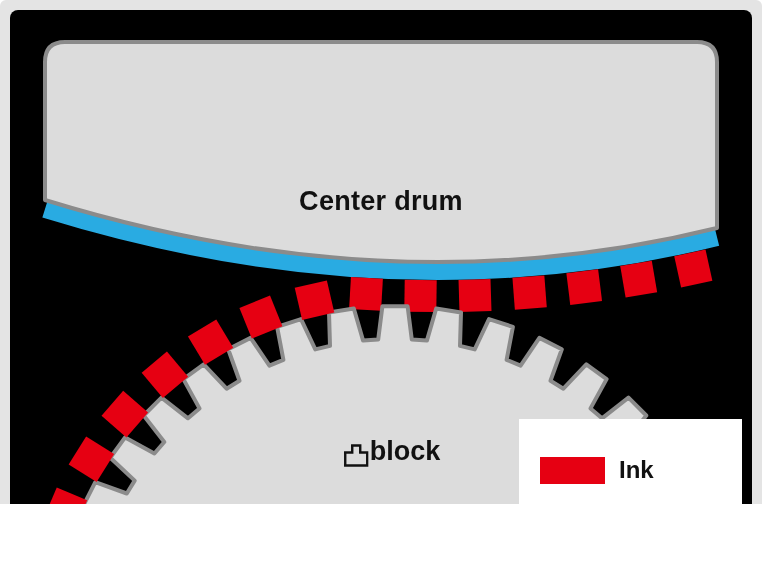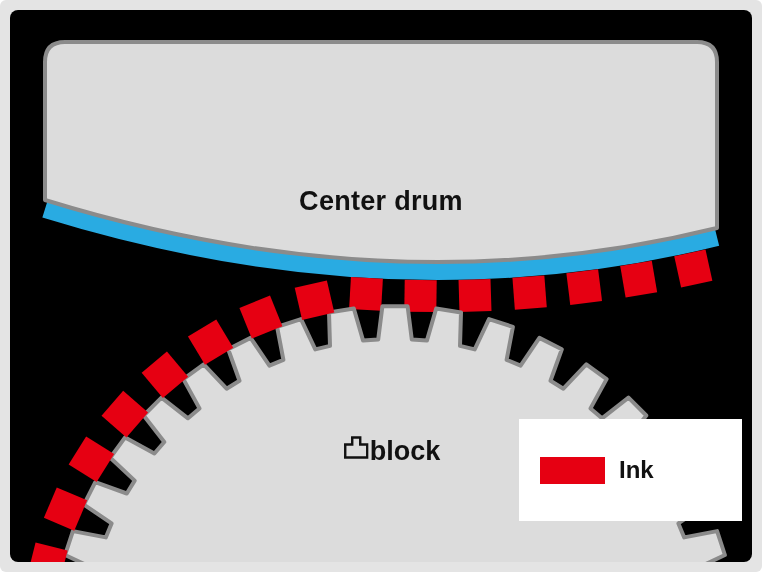--- a/index.html
+++ b/index.html
@@ -1,32 +1,32 @@
 <!DOCTYPE html>
 <html><head>
 <meta charset="utf-8">
 <style>
   html,body{margin:0;padding:0;background:#ffffff;}
   .stage{
     position:relative;
-    width:762px;height:572px;
+    width:762px;height:504px;
     font-family:"Liberation Sans",sans-serif;
     overflow:hidden;
   }
   .stage > svg{position:absolute;left:0;top:0;}
   .drum-label{
     position:absolute;left:381px;top:186px;
     transform:translateX(-50%);
     font-size:27px;font-weight:bold;color:#111;
     letter-spacing:.3px;white-space:nowrap;
   }
   .block-label{
     position:absolute;left:392px;top:436px;
     transform:translateX(-50%);
-    display:flex;align-items:flex-start;gap:1px;
+    display:flex;align-items:flex-end;gap:1px;
     font-size:27px;font-weight:bold;color:#111;white-space:nowrap;
   }
   .block-label .block-icon{display:block;}
   .legend{
     position:absolute;left:519px;top:419px;
     width:223px;height:102px;
     background:#fff;
     display:flex;flex-direction:column;justify-content:center;gap:13px;
     padding-left:21px;box-sizing:border-box;
   }

